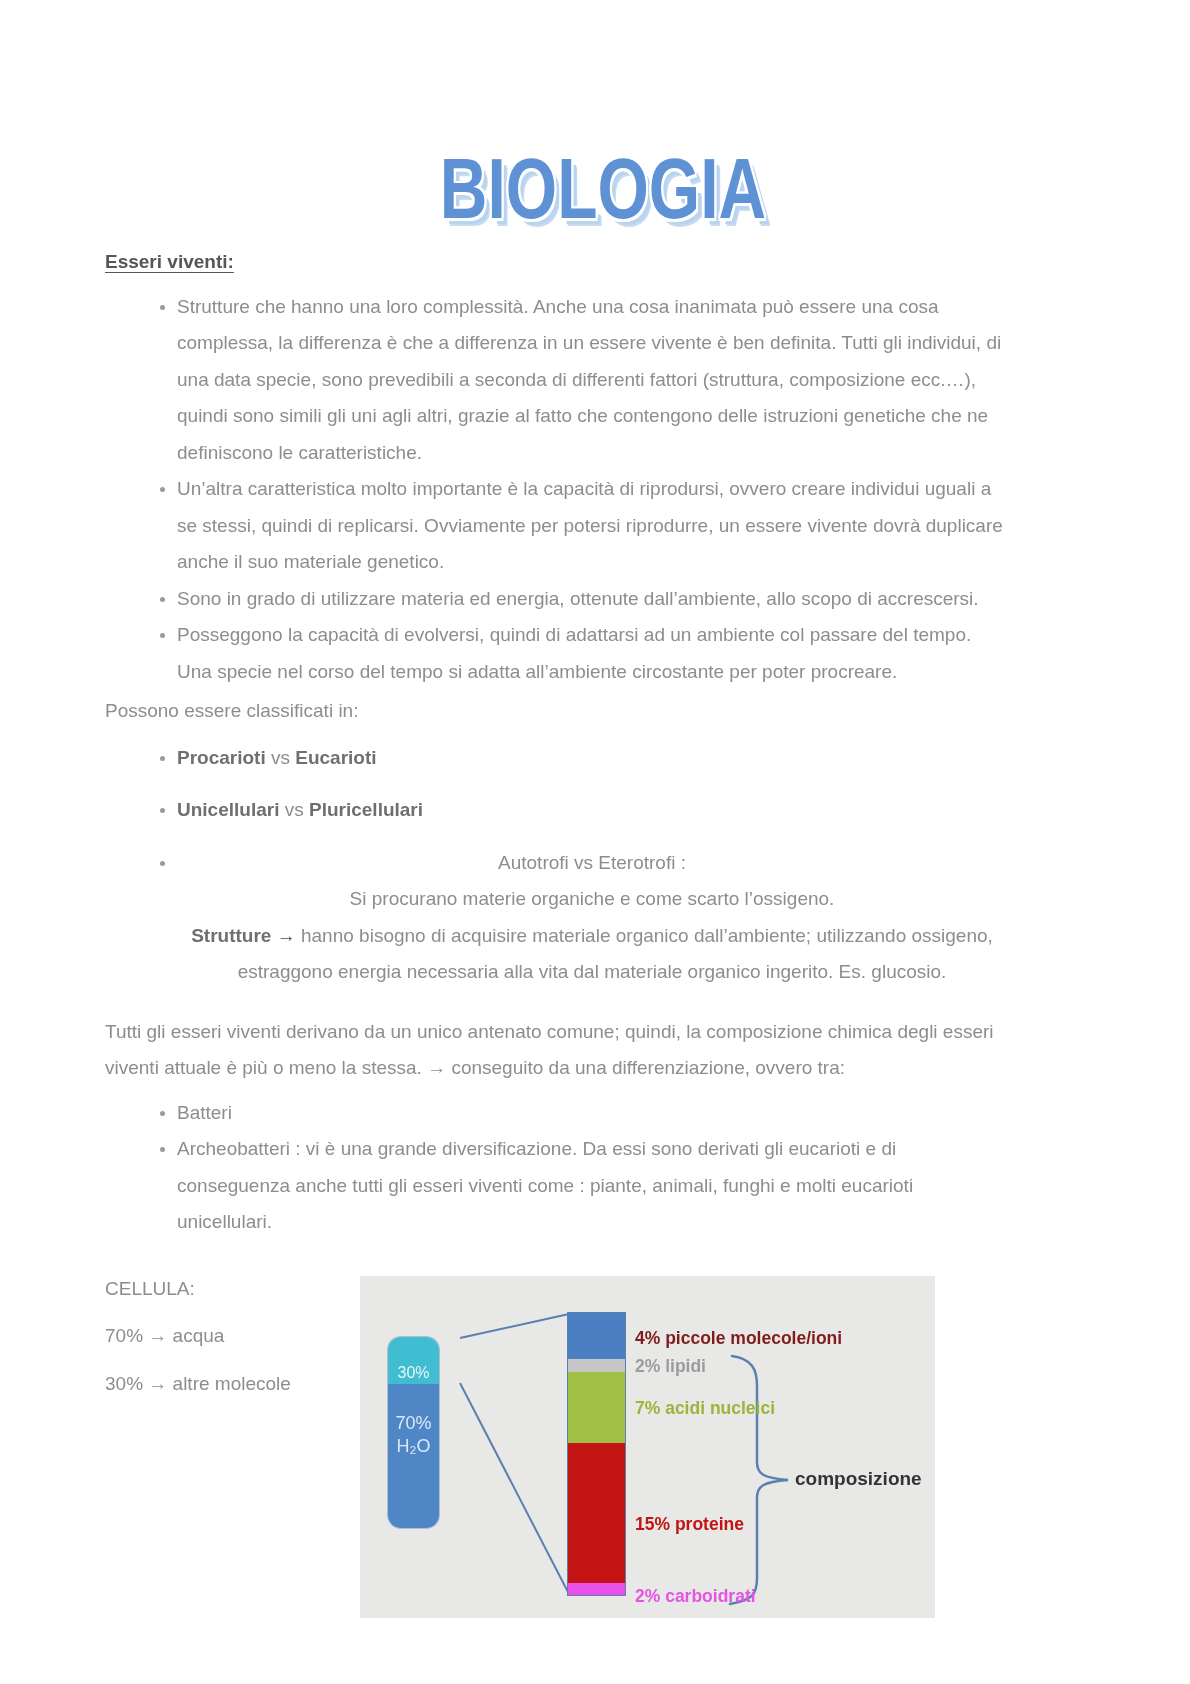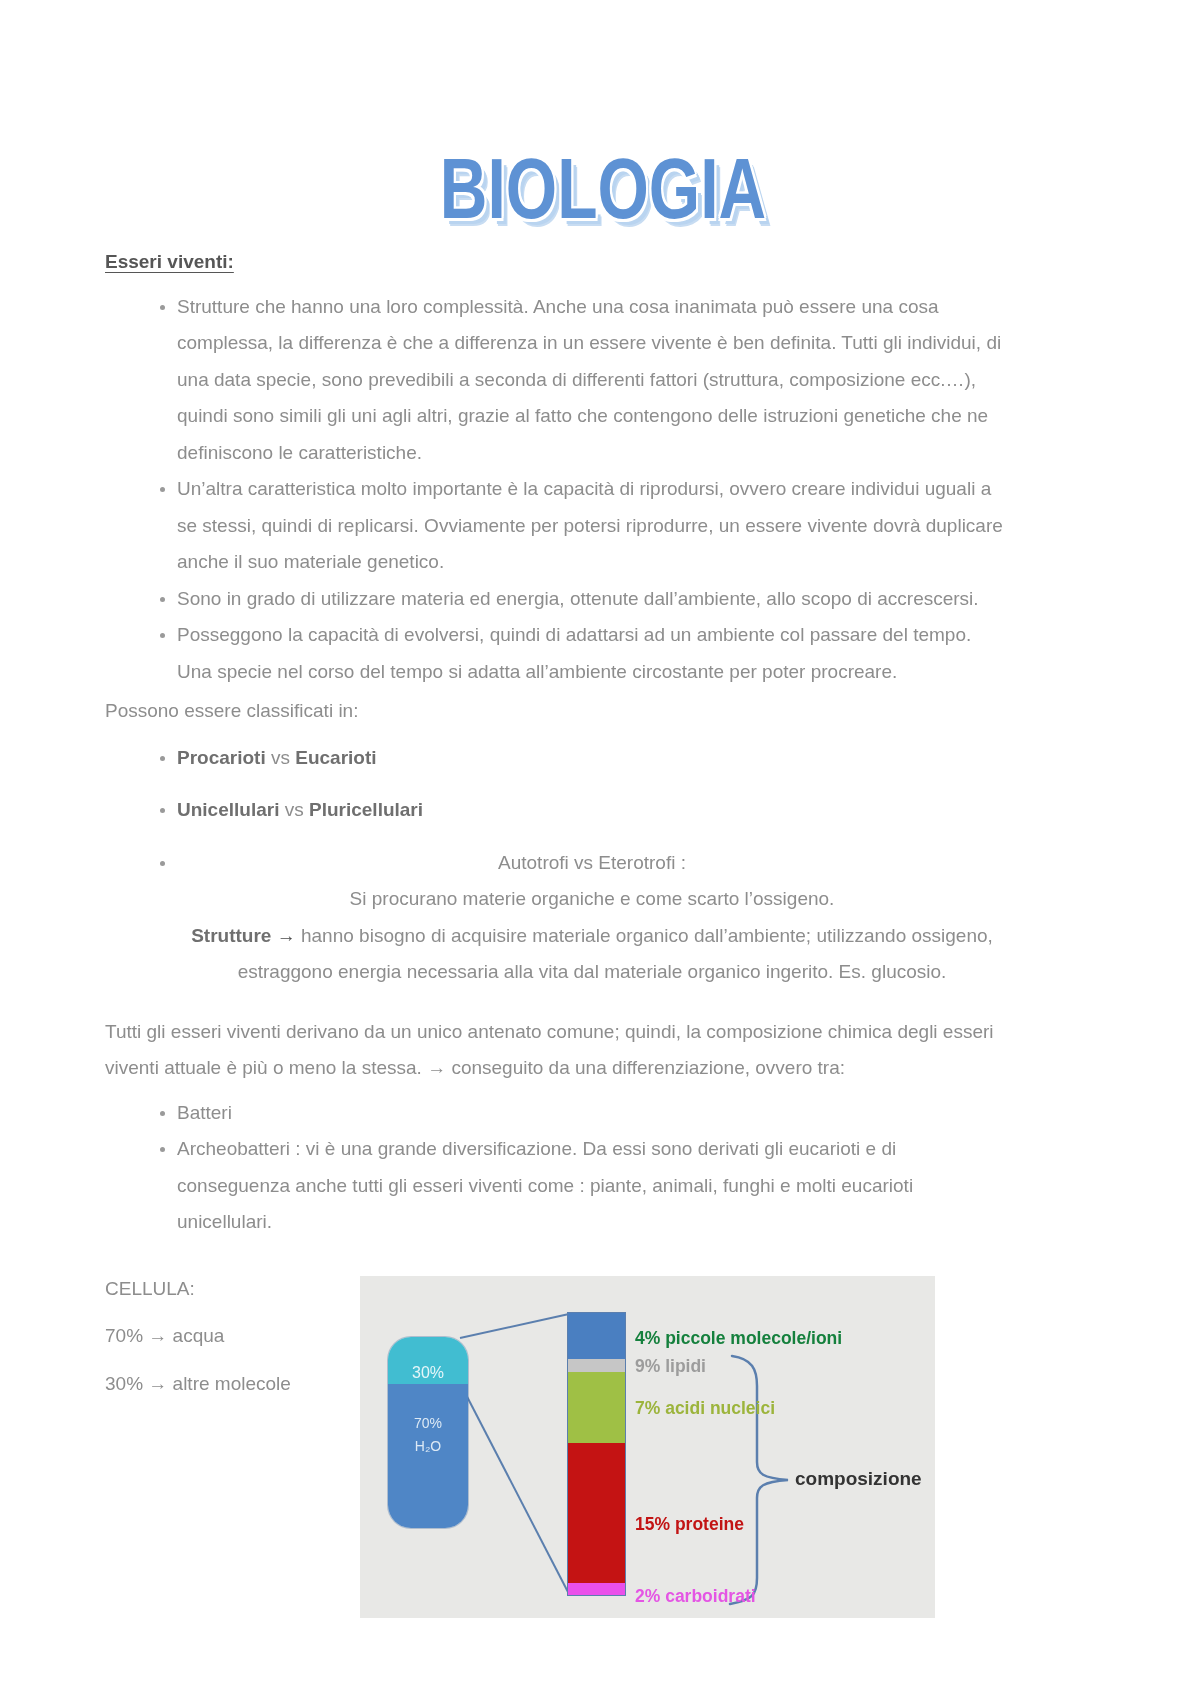--- a/index.html
+++ b/index.html
@@ -57,52 +57,52 @@
 
   
   .figure {
     position:absolute; left:360px; top:1276px;
     width:575px; height:342px;
     background:#e8e8e6;
   }
   .overlay { position:absolute; left:0; top:0; width:575px; height:342px; }
 
   .cellbox {
-    position:absolute; left:28px; top:61px; width:80px; height:191px;
-    border-radius:23px; overflow:hidden;
+    position:absolute; left:28px; top:61px; width:51px; height:191px;
+    border-radius:13px; overflow:hidden;
     box-shadow:0 0 0 1px rgba(70,110,160,0.35);
   }
   .cellbox-top {
     height:45px; background:#41bdd1;
     display:flex; align-items:flex-end; justify-content:center;
     color:#e6f6f9; font-size:16px; padding-bottom:2px;
   }
   .cellbox-bottom {
     height:146px; background:#4f86c6;
-    color:#dce9f5; font-size:14px; text-align:center;
+    color:#dce9f5; font-size:18px; text-align:center;
     padding-top:28px; line-height:23px;
   }
 
   .stackbar {
     position:absolute; left:208px; top:37px; width:57px;
     box-shadow:0 0 0 1px #5b7fae;
   }
   .seg { width:100%; }
   .seg-ioni     { height:46px;  background:#4a7fc1; }
   .seg-lipidi   { height:13px;  background:#c6c6c6; }
   .seg-acidi    { height:71px;  background:#9fc045; }
   .seg-proteine { height:140px; background:#c41313; }
   .seg-carbo    { height:12px;  background:#ea50ea; }
 
   .seg-label {
     position:absolute; left:275px;
     font-size:17.5px; font-weight:bold; line-height:22px;
     white-space:nowrap;
   }
-  .lbl-ioni     { top:51px;  color:#15803d; }
+  .lbl-ioni     { top:51px;  color:#7f1d1d; }
   .lbl-lipidi   { top:79px;  color:#9c9c9c; }
   .lbl-acidi    { top:121px; color:#9cb43c; }
   .lbl-proteine { top:237px; color:#c21414; }
   .lbl-carbo    { top:309px; color:#e455e4; }
 
   .brace-label {
     position:absolute; left:435px; top:192px;
     font-size:19px; font-weight:bold; color:#333333;
     white-space:nowrap;
   }
@@ -193,21 +193,21 @@
 
     <div class="stackbar">
       <div class="seg seg-ioni"></div>
       <div class="seg seg-lipidi"></div>
       <div class="seg seg-acidi"></div>
       <div class="seg seg-proteine"></div>
       <div class="seg seg-carbo"></div>
     </div>
 
     <span class="seg-label lbl-ioni">4% piccole molecole/ioni</span>
-    <span class="seg-label lbl-lipidi">9% lipidi</span>
+    <span class="seg-label lbl-lipidi">2% lipidi</span>
     <span class="seg-label lbl-acidi">7% acidi nucleici</span>
     <span class="seg-label lbl-proteine">15% proteine</span>
     <span class="seg-label lbl-carbo">2% carboidrati</span>
 
     <span class="brace-label">composizione</span>
 
   </div>
 
 </div>
 

